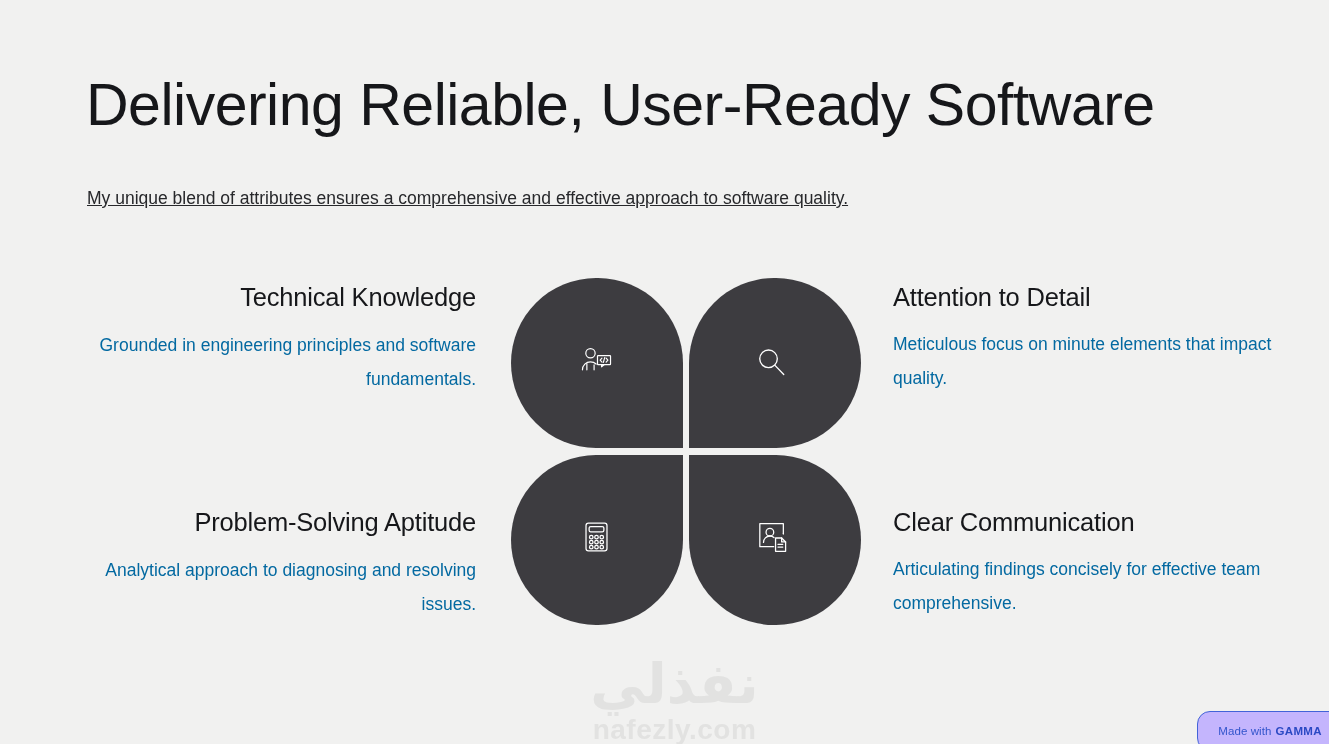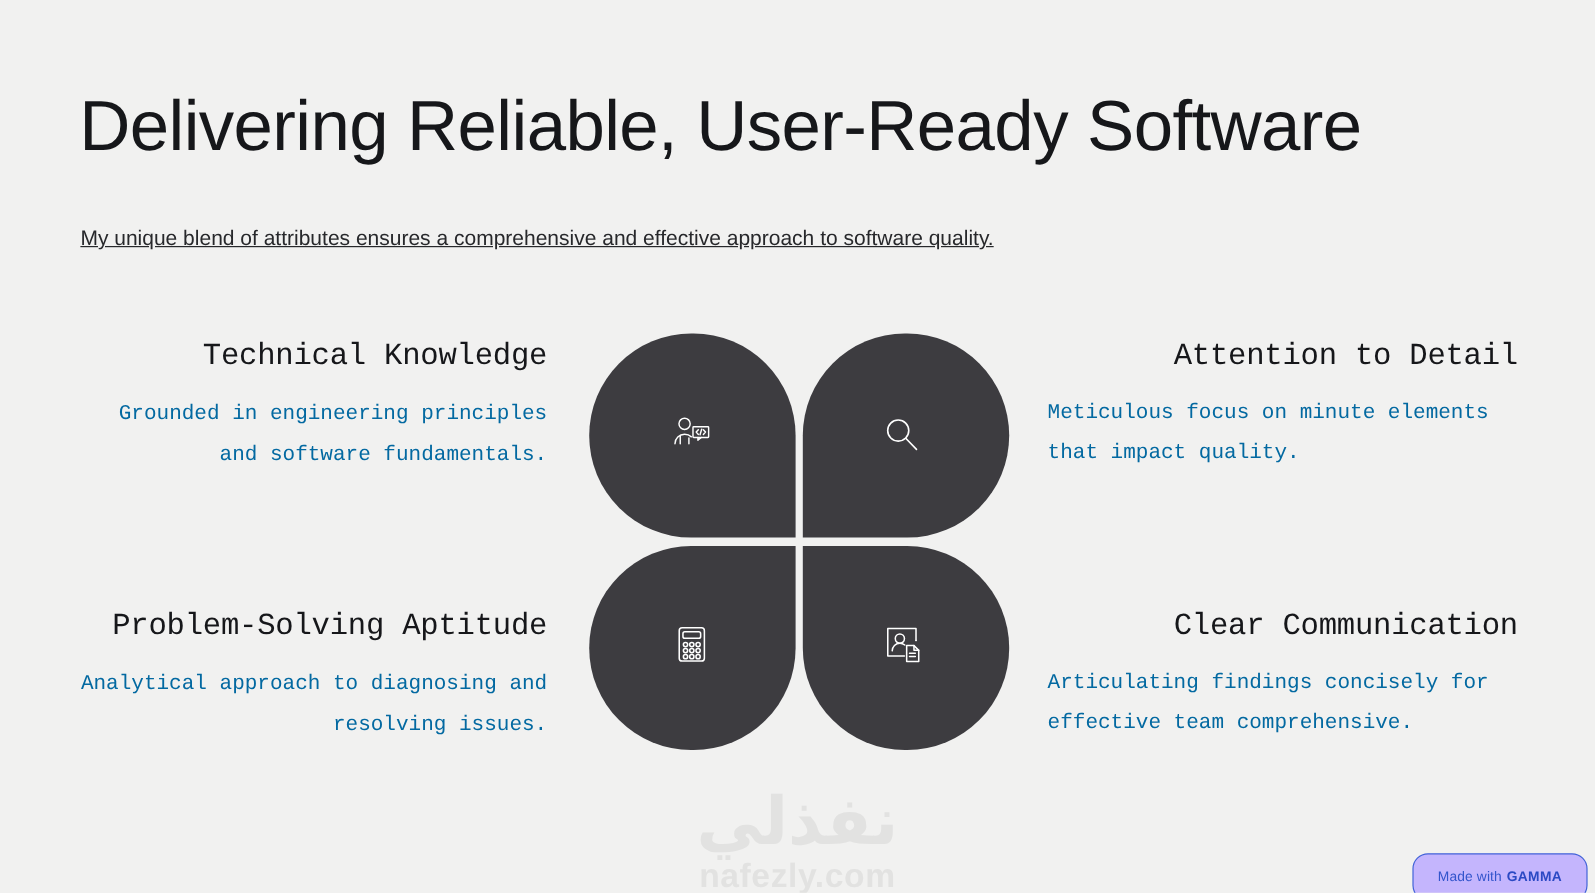--- a/index.html
+++ b/index.html
@@ -13,20 +13,21 @@
     background: #f1f1f0;
     font-family: "Liberation Sans", sans-serif;
     color: #1d1d1f;
     overflow: hidden;
     position: relative;
   }
 
   .slide {
     position: absolute;
     inset: 0;
+    margin-left: 20px;
   }
 
   
   .page-title {
     position: absolute;
     left: 66px;
     top: 70px;
     font-size: 59px;
     line-height: 70px;
     font-weight: 400;
@@ -104,35 +105,34 @@
   
   .petal-tl .icon { transform: translate(-0.5px, -2px); }
   .petal-tr .icon { transform: translate(-4px, -1px); }
   .petal-bl .icon { transform: translate(-0.5px, -3px); }
   .petal-br .icon { transform: translate(-2px, -3px); }
 
   
   .feature {
     position: absolute;
     width: 392px;
-    font-family: Liberation Mono, monospace;
   }
   .feature-left  { text-align: right; }
   .feature-right { text-align: left;  }
 
   .feature-title {
     font-size: 25.5px;
     line-height: 32px;
     font-weight: 400;
     color: #16171a;
     letter-spacing: -0.2px;
     white-space: nowrap;
   }
   .feature-left .feature-title  { margin-bottom: 15px; }
-  .feature-right .feature-title { margin-bottom: 14px; text-align: right; }
+  .feature-right .feature-title { margin-bottom: 14px; }
   .feature-desc {
     font-size: 17.5px;
     line-height: 34px;
     font-weight: 400;
     color: #0369a1;
   }
 
   .feature-tl { left: 64px;  top: 281px; }
   .feature-tr { left: 873px; top: 281px; }
   .feature-bl { left: 64px;  top: 506px; text-align: right; }

